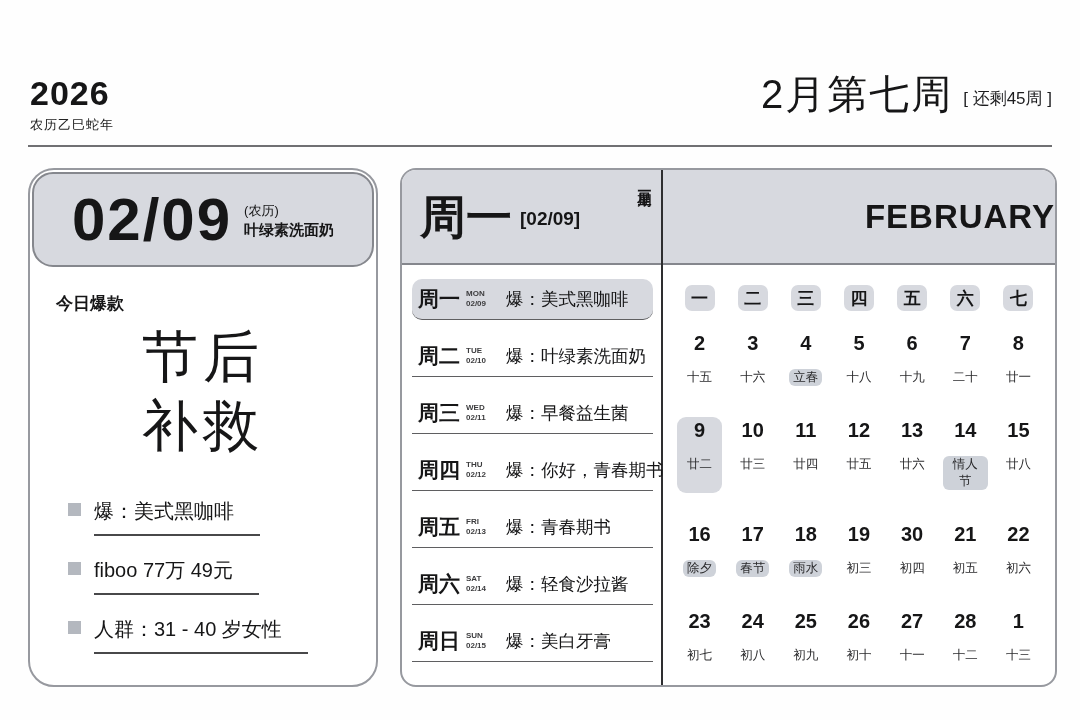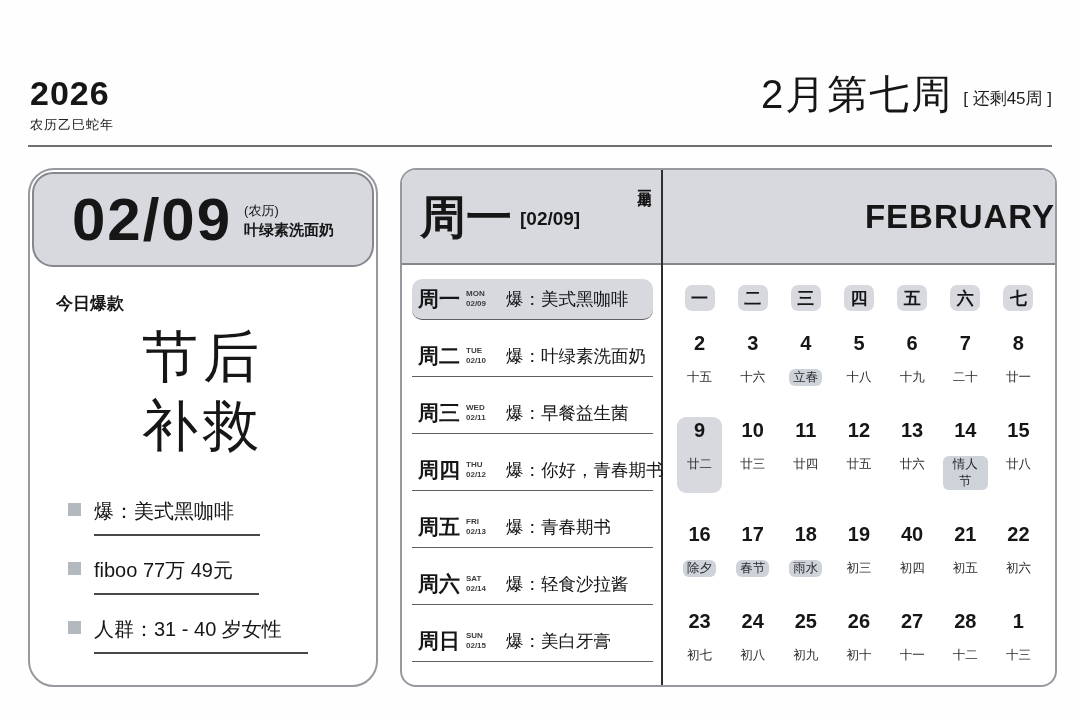--- a/index.html
+++ b/index.html
@@ -215,21 +215,21 @@
           <div class="ccell"><div class="cnum">10</div><span class="clun">廿三</span></div>
           <div class="ccell"><div class="cnum">11</div><span class="clun">廿四</span></div>
           <div class="ccell"><div class="cnum">12</div><span class="clun">廿五</span></div>
           <div class="ccell"><div class="cnum">13</div><span class="clun">廿六</span></div>
           <div class="ccell"><div class="cnum">14</div><span class="clun badge">情人节</span></div>
           <div class="ccell"><div class="cnum">15</div><span class="clun">廿八</span></div>
           <div class="ccell"><div class="cnum">16</div><span class="clun badge">除夕</span></div>
           <div class="ccell"><div class="cnum">17</div><span class="clun badge">春节</span></div>
           <div class="ccell"><div class="cnum">18</div><span class="clun badge">雨水</span></div>
           <div class="ccell"><div class="cnum">19</div><span class="clun">初三</span></div>
-          <div class="ccell"><div class="cnum">40</div><span class="clun">初四</span></div>
+          <div class="ccell"><div class="cnum">30</div><span class="clun">初四</span></div>
           <div class="ccell"><div class="cnum">21</div><span class="clun">初五</span></div>
           <div class="ccell"><div class="cnum">22</div><span class="clun">初六</span></div>
           <div class="ccell"><div class="cnum">23</div><span class="clun">初七</span></div>
           <div class="ccell"><div class="cnum">24</div><span class="clun">初八</span></div>
           <div class="ccell"><div class="cnum">25</div><span class="clun">初九</span></div>
           <div class="ccell"><div class="cnum">26</div><span class="clun">初十</span></div>
           <div class="ccell"><div class="cnum">27</div><span class="clun">十一</span></div>
           <div class="ccell"><div class="cnum">28</div><span class="clun">十二</span></div>
           <div class="ccell"><div class="cnum">1</div><span class="clun">十三</span></div>
         </div>

